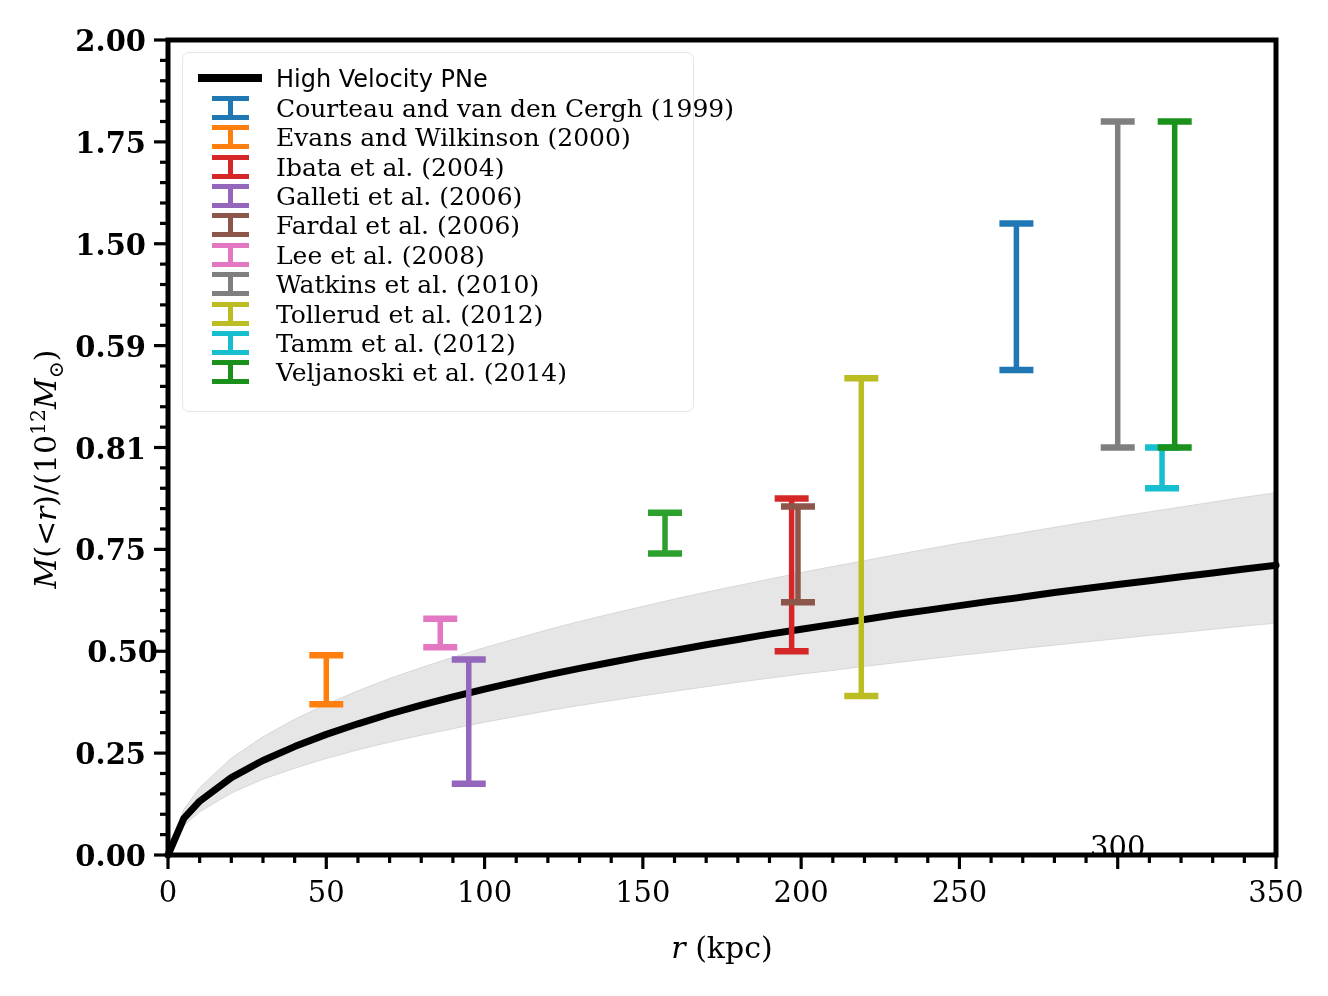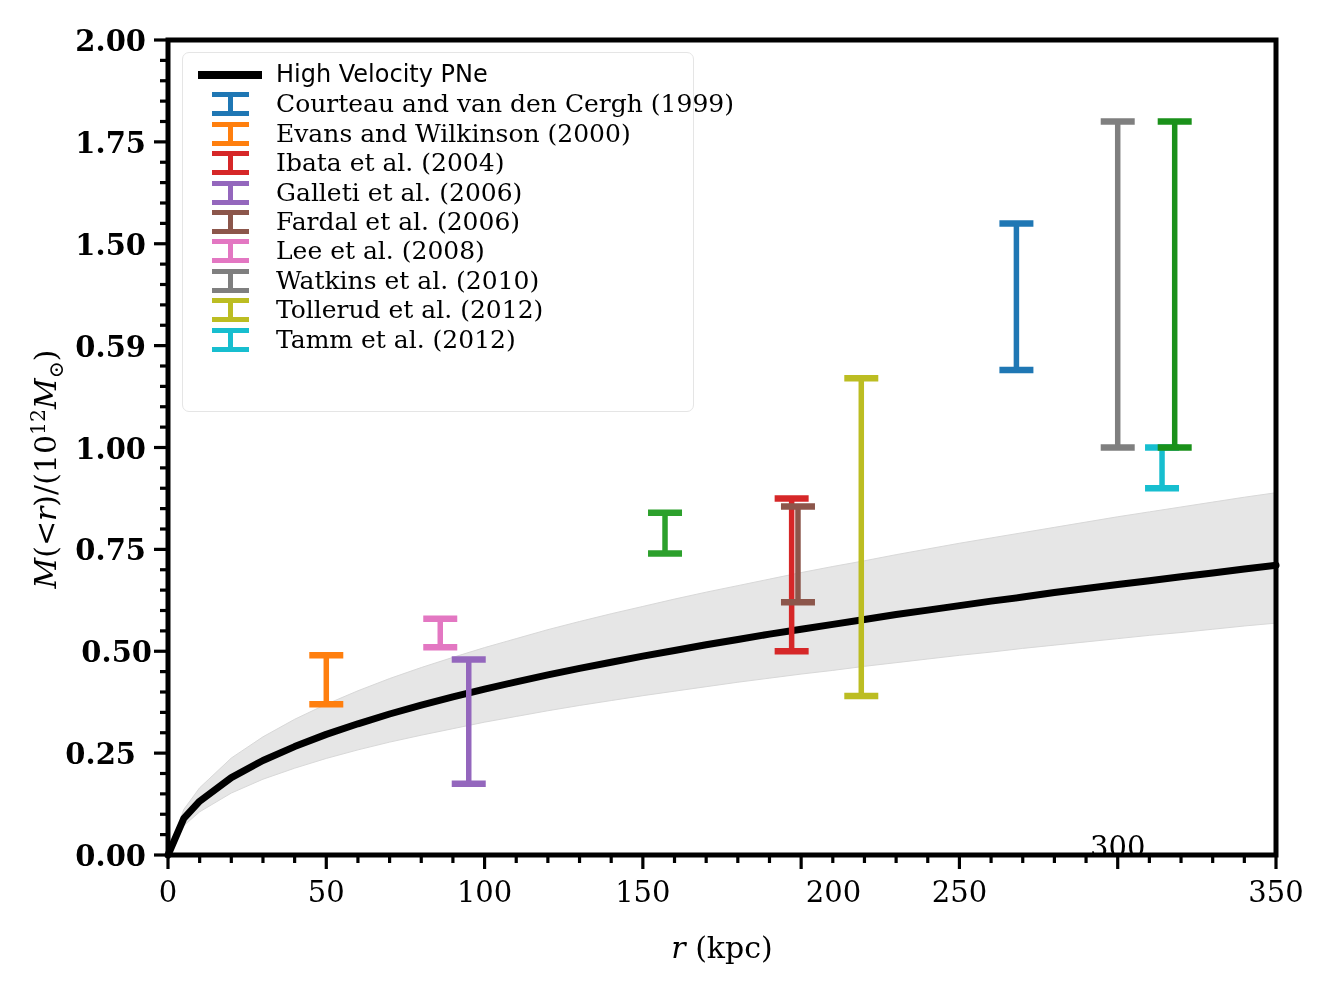--- a/index.html
+++ b/index.html
@@ -46,21 +46,21 @@
     left:182px; top:52px;
     width:512px; height:360px;
     background:#ffffff;
     border:1.1px solid #e5e5e5;
     border-radius:7px;
     box-sizing:border-box;
     padding:9px 10px 6px 10px;
   }
   .legrow{
     display:flex;
-    align-items:flex-start;
+    align-items:flex-end;
     height:29.4px;
   }
   .legmark{
     position:relative;
     width:74px;
     height:26px;
     flex:0 0 74px;
     margin-right:9px;
   }
   .legmark .vline{
@@ -234,33 +234,33 @@
         <line x1="168" y1="162.25" x2="160" y2="162.25" stroke="#000" stroke-width="3.2"></line>
         <line x1="168" y1="121.5" x2="160" y2="121.5" stroke="#000" stroke-width="3.2"></line>
         <line x1="168" y1="101.125" x2="160" y2="101.125" stroke="#000" stroke-width="3.2"></line>
         <line x1="168" y1="80.75" x2="160" y2="80.75" stroke="#000" stroke-width="3.2"></line>
         <line x1="168" y1="60.375" x2="160" y2="60.375" stroke="#000" stroke-width="3.2"></line>
       </g>
   </svg>
 
   <div id="ticklabels">
       <div class="axtick ytick" style="width: 120px; left: 26px; top: 839px;">0.00</div>
-      <div class="axtick ytick" style="width: 120px; left: 16px; top: 737.125px;">0.25</div>
-      <div class="axtick ytick" style="width: 120px; left: 32px; top: 635.25px;">0.50</div>
+      <div class="axtick ytick" style="width: 120px; left: 26px; top: 737.125px;">0.25</div>
+      <div class="axtick ytick" style="width: 120px; left: 38px; top: 635.25px;">0.50</div>
       <div class="axtick ytick" style="width: 120px; left: 26px; top: 533.375px;">0.75</div>
-      <div class="axtick ytick" style="width: 120px; left: 26px; top: 431.5px;">1.00</div>
+      <div class="axtick ytick" style="width: 120px; left: 26px; top: 431.5px;">0.81</div>
       <div class="axtick ytick" style="width: 120px; left: 26px; top: 329.625px;">0.59</div>
       <div class="axtick ytick" style="width: 120px; left: 26px; top: 227.75px;">1.50</div>
       <div class="axtick ytick" style="width: 120px; left: 26px; top: 125.875px;">1.75</div>
       <div class="axtick ytick" style="width: 120px; left: 26px; top: 24px;">2.00</div>
       <div class="axtick xtick" style="width: 120px; left: 108px; top: 875px;">0</div>
       <div class="axtick xtick" style="width: 120px; left: 266.286px; top: 875px;">50</div>
       <div class="axtick xtick" style="width: 120px; left: 424.571px; top: 875px;">100</div>
       <div class="axtick xtick" style="width: 120px; left: 582.857px; top: 875px;">150</div>
-      <div class="axtick xtick" style="width: 120px; left: 741.143px; top: 875px; text-align: right;">200</div>
+      <div class="axtick xtick" style="width: 120px; left: 741.143px; top: 875px;">200</div>
       <div class="axtick xtick" style="width: 120px; left: 899.429px; top: 875px;">250</div>
       <div class="axtick xtick" style="width: 120px; left: 1057.71px; top: 830px;">300</div>
       <div class="axtick xtick" style="width: 120px; left: 1216px; top: 875px;">350</div>
     </div>
 
   <div class="ylabel">
     <span class="mathit">M</span><span>(&lt;</span><span class="mathit">r</span><span>)/(10</span><span class="sup">12</span><span class="mathit">M</span><span class="sub">⊙</span><span>)</span>
   </div>
 
   <div class="xlabel">
@@ -339,15 +339,23 @@
         <span class="leglabel">Tollerud et al. (2012)</span>
       </div>
       <div class="legrow">
         <div class="legmark">
           <div class="vline" style="background: rgb(23, 190, 207);"></div>
           <div class="cap capT" style="background: rgb(23, 190, 207);"></div>
           <div class="cap capB" style="background: rgb(23, 190, 207);"></div>
         </div>
         <span class="leglabel">Tamm et al. (2012)</span>
       </div>
+      <div class="legrow">
+        <div class="legmark">
+          <div class="vline" style="background: rgb(26, 145, 26);"></div>
+          <div class="cap capT" style="background: rgb(26, 145, 26);"></div>
+          <div class="cap capB" style="background: rgb(26, 145, 26);"></div>
+        </div>
+        <span class="leglabel">Veljanoski et al. (2014)</span>
+      </div>
     </div>
 
 </div>
 
 </body></html>

